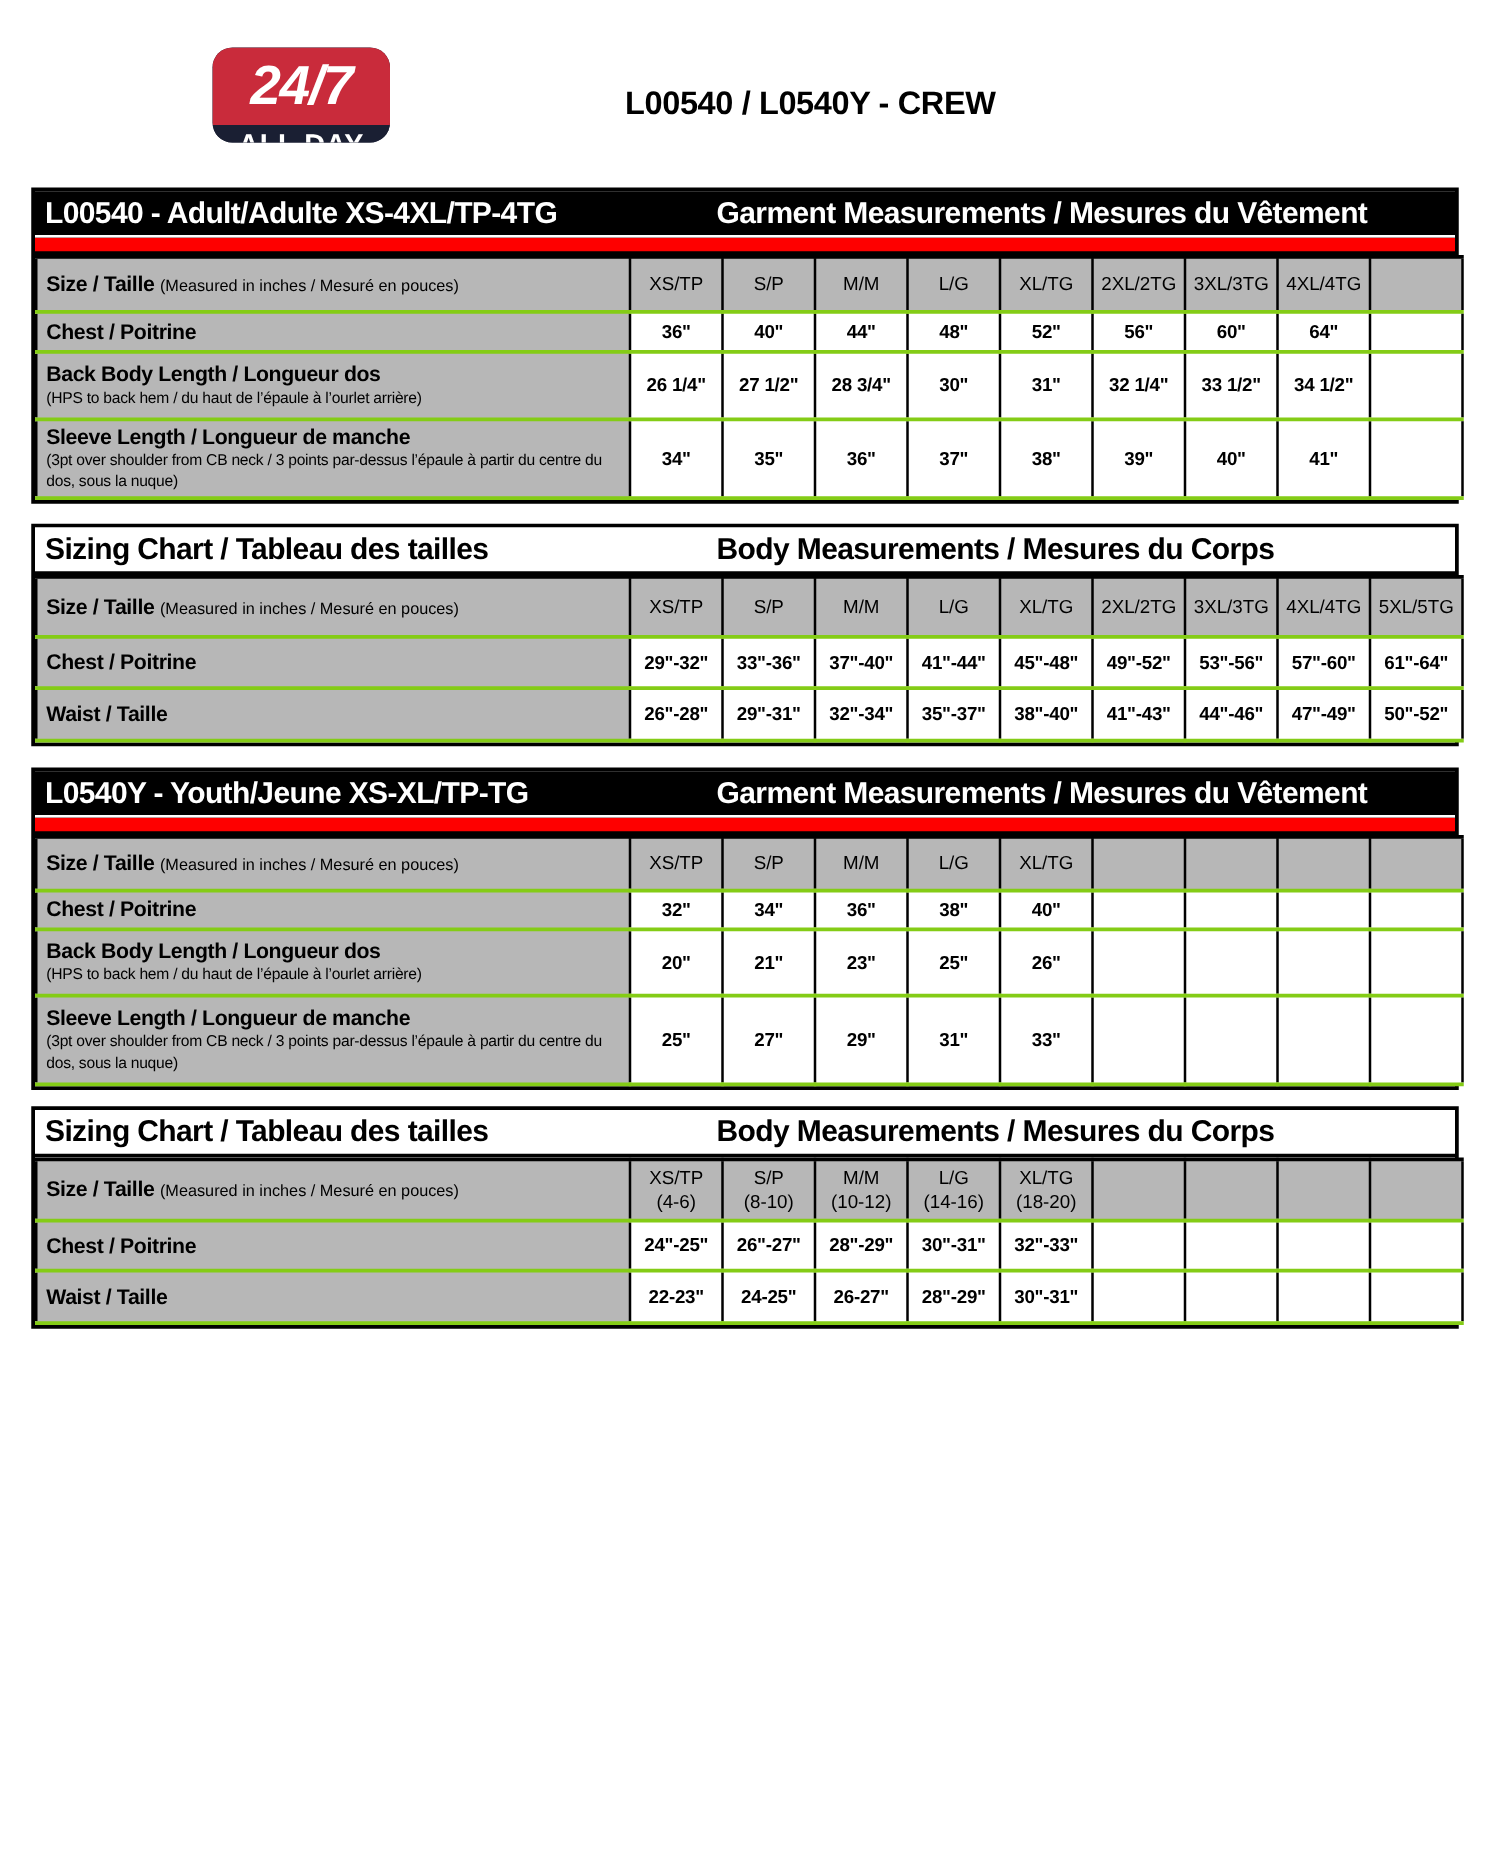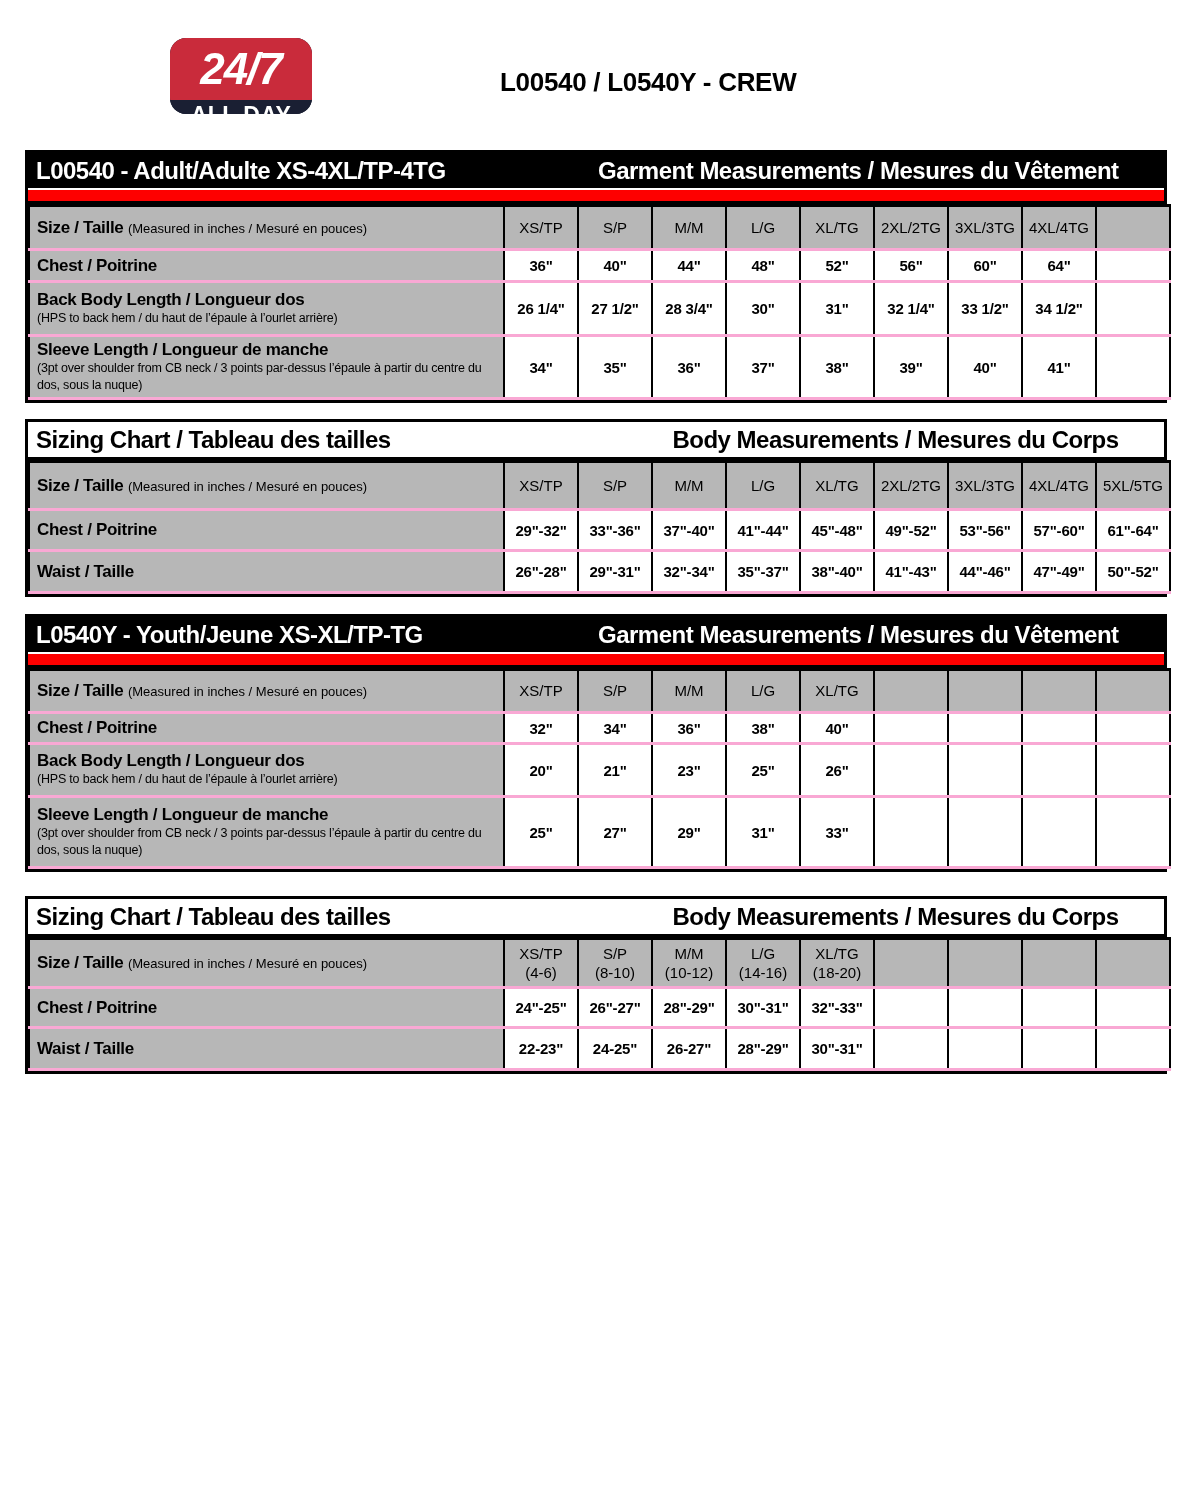--- a/index.html
+++ b/index.html
@@ -26,35 +26,35 @@
     height:44px; background:var(--logo_navy); color:#fff; text-align:center;
     font-weight:bold; line-height:1.05; padding-top:3px;
   }
   .logo-l1{font-size:23px; letter-spacing:0.5px;}
   .logo-l2{font-size:16px; letter-spacing:0.5px;}
   .head-text{position:absolute; left:500px; top:48px;margin-top:19px;}
   .pcode{font-size:26px; font-weight:bold; margin:0 0 9px 0; letter-spacing:-0.3px;}
   .pname{font-size:20px; font-weight:bold; line-height:1.5; letter-spacing:-0.3px;}
   .content{padding:0 33px 0 25px;}
   .tblock{border:3px solid #000;}
-  .mb1{margin-bottom:16px;} .mb2{margin-bottom:17px;} .mb3{margin-bottom:24px;}
+  .mb1{margin-bottom:16px;} .mb2{margin-bottom:17px;} .mb3{margin-bottom:13px;}
   .band{position:relative;}
   .band-black{background:#000; color:#fff; height:37px; border-bottom:2px solid #fff;}
   .band-white{background:#fff; color:#000; height:38px; border-bottom:3px solid #000;}
   .stripe{height:14px; background:var(--stripe_red); border-bottom:3px solid #000;}
   .band-title{
     position:absolute; left:8px; top:50%; transform:translateY(-50%);
     font-size:24px; font-weight:bold; letter-spacing:-0.5px; white-space:nowrap;text-align:right;
   }
   .band-sub{
     position:absolute; left:48%; width:48%; top:50%; transform:translateY(-50%);
-    text-align:right; font-size:24px; font-weight:bold; letter-spacing:-0.5px; white-space:nowrap;
+    text-align:left; font-size:24px; font-weight:bold; letter-spacing:-0.5px; white-space:nowrap;
   }
   table.grid{width:100%; border-collapse:collapse; table-layout:fixed;}
-  .grid tr{border-top:3px solid #000; border-bottom:3px solid #f9a8d4;}
+  .grid tr{border-top:3px solid #000; border-bottom:3px solid #84cc16;}
   .grid td{border:2px solid #000; text-align:center; vertical-align:middle; padding:0;}
   .lblcell{background:var(--cell_grey); text-align:left !important; padding:2px 7px !important;}
   .hcell{background:var(--cell_grey); font-weight:normal; font-size:15px; white-space:pre-line; line-height:1.3;}
   .vcell{background:#fff; font-weight:bold; font-size:15px; letter-spacing:-0.2px;}
   .lbl-b{font-weight:bold; font-size:17px; letter-spacing:-0.3px;}
   .lbl-n{font-weight:normal; font-size:13px;}
   .lbl-note{font-weight:normal; font-size:12.5px; line-height:1.4; letter-spacing:-0.2px;}
 </style>
 </head>
 <body>

